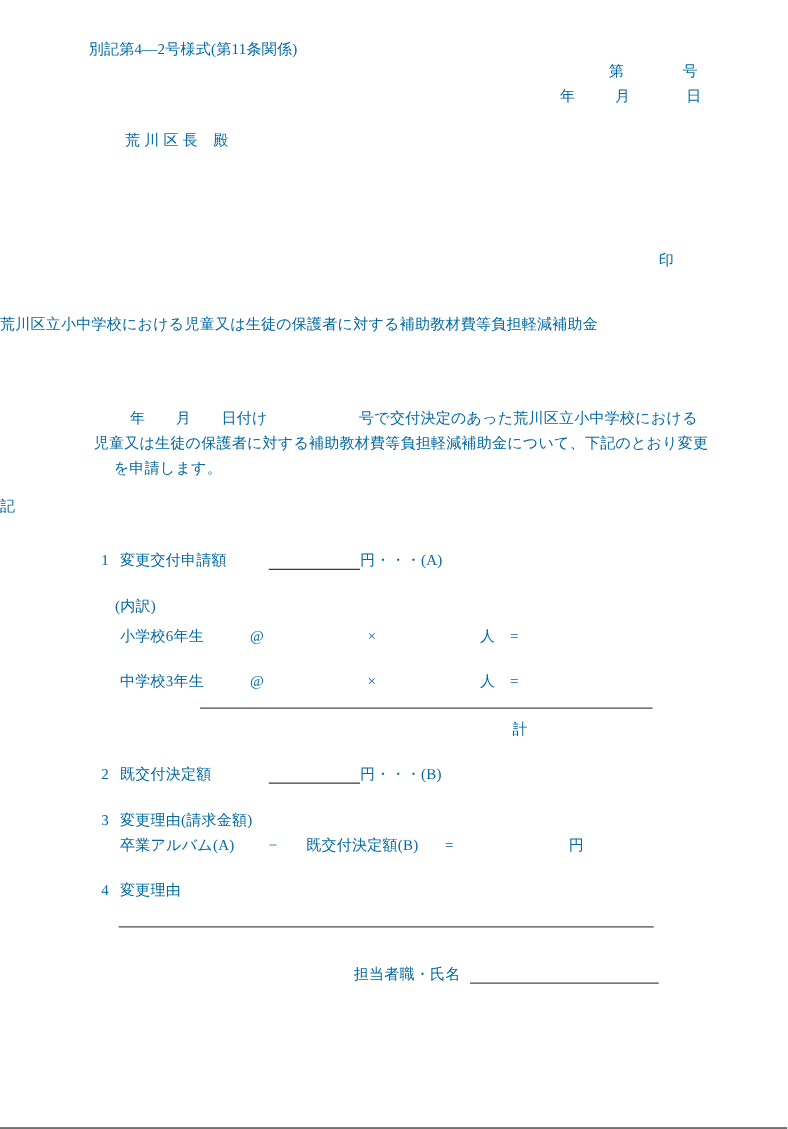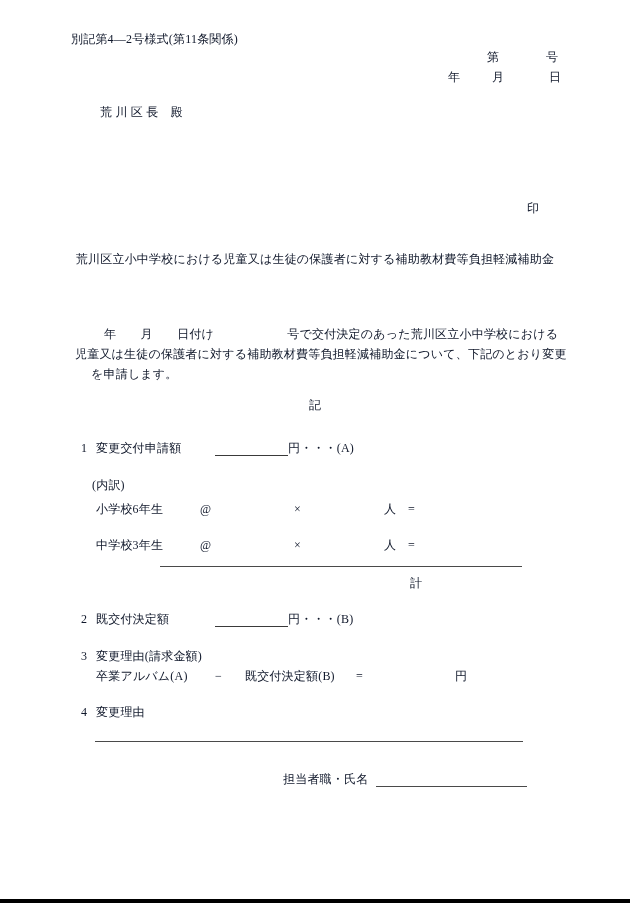--- a/index.html
+++ b/index.html
@@ -4,26 +4,26 @@
 <style>
   * { margin:0; padding:0; box-sizing:border-box; }
   html,body { background:#ffffff; }
   .page {
     position:relative;
     width:630px; height:903px;
     margin:0 auto;
     background:#ffffff;
     font-family:"Liberation Serif","DejaVu Serif",serif;
     font-size:12px;
-    color:#0f172a;
+    color:#0369a1;
     overflow:hidden;
-    border-bottom:4px solid #000000;
+    border-bottom:1px solid #000000;
   }
   .t { position:absolute; white-space:pre; line-height:16px; letter-spacing:0.2px; }
-  .c { position:absolute; left:0; width:100%; text-align:center; white-space:pre; line-height:16px; letter-spacing:0.2px; }
+  .c { position:absolute; left:0; width:100%; white-space:pre; line-height:16px; letter-spacing:0.2px; }
   .u { position:absolute; height:16px; border-bottom:1px solid #3a3a3a; }
   .field { position:absolute; height:17px; border-bottom:1px solid #3a3a3a; white-space:pre; line-height:16px; letter-spacing:0.2px; }
   .hline { position:absolute; border-top:1px solid #4a4a4a; height:0; }
 </style>
 </head>
 <body>
 
 <div class="page">
 
   <span class="t" style="left:71px;top:31px">別記第4―2号様式(第11条関係)</span>

